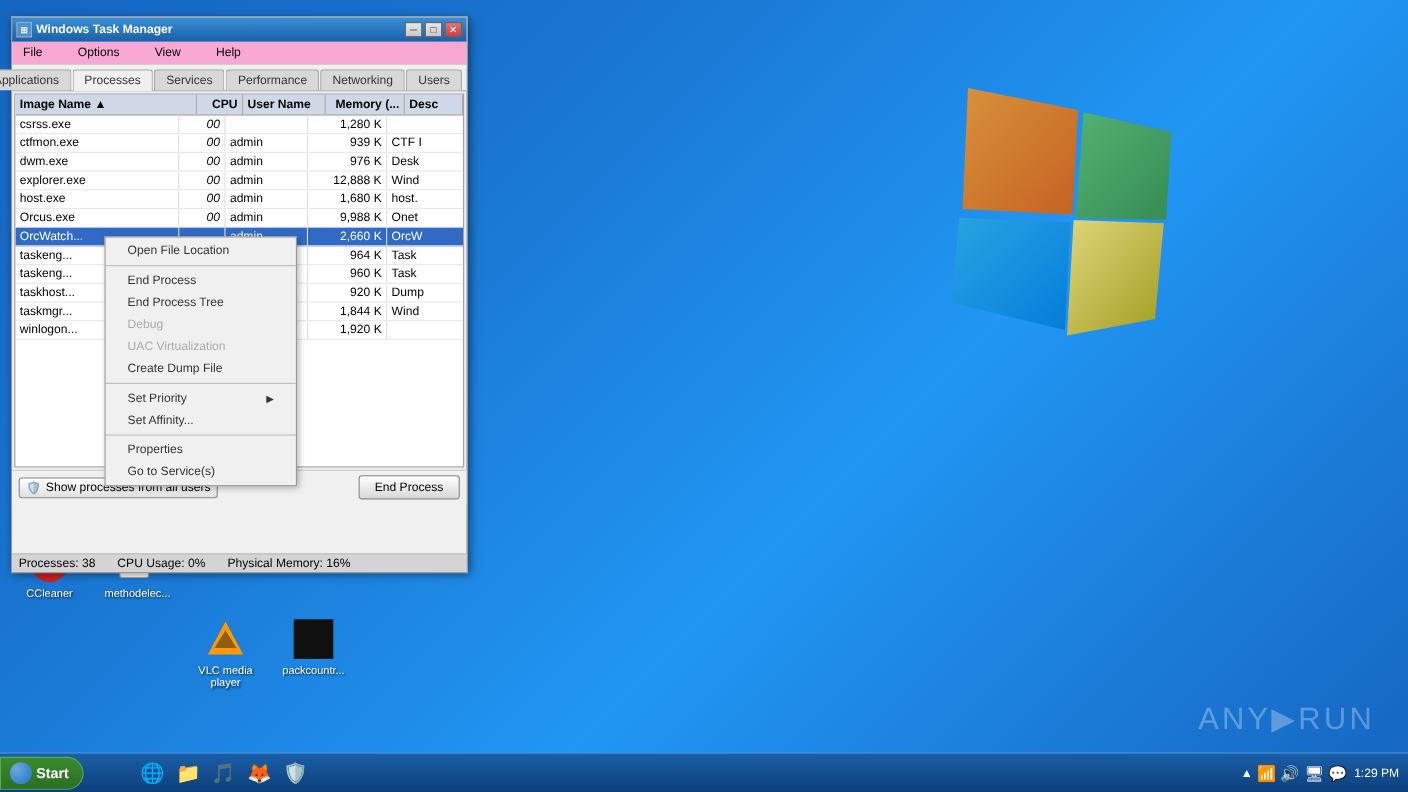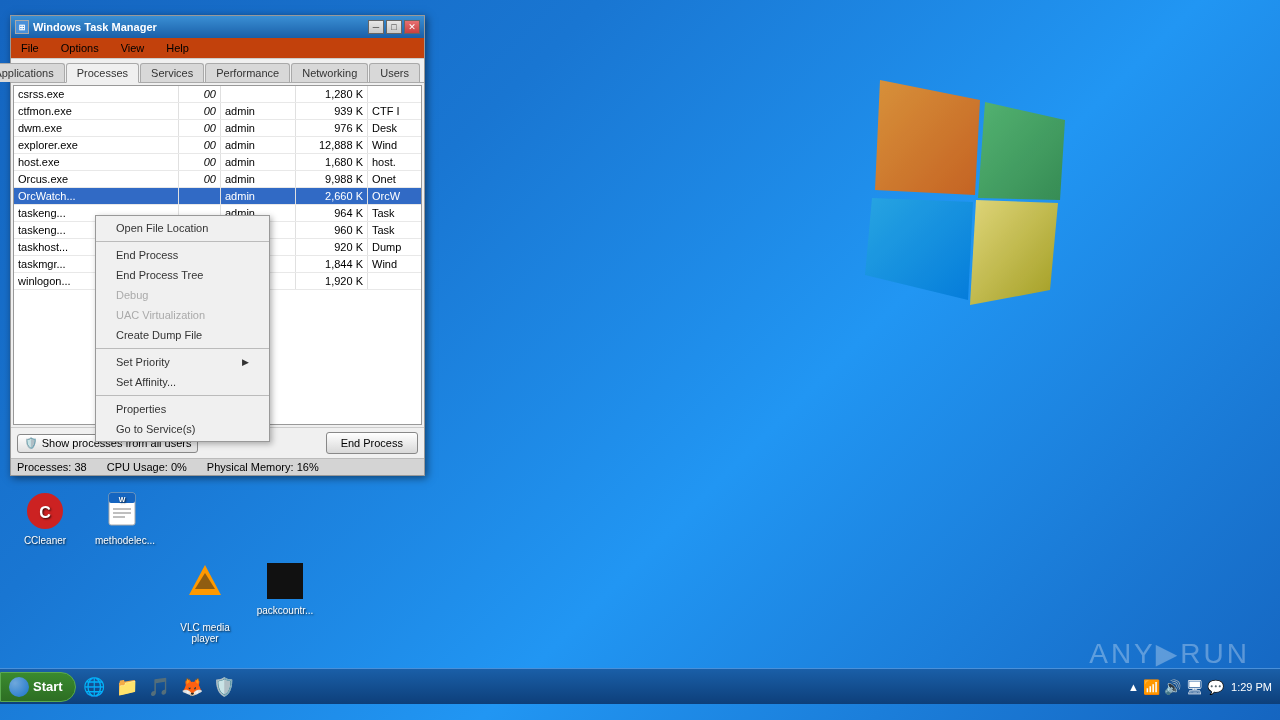--- a/index.html
+++ b/index.html
@@ -50,29 +50,30 @@
     }
     .desktop-icon .icon-label {
       font-size: 10px;
       text-align: center;
       word-break: break-word;
     }
 
     
     .taskbar {
       position: absolute;
-      bottom: 16px;
+      bottom: 0;
       left: 0;
       right: 0;
       height: 36px;
       background: linear-gradient(to bottom, #1a5fa8, #0d3f7a);
       display: flex;
       align-items: center;
       border-top: 1px solid #4a90d9;
       z-index: 100;
+      gap: 44px;
     }
     .start-btn {
       display: flex;
       align-items: center;
       background: linear-gradient(to bottom, #3a8a2e, #2d6e23);
       border-radius: 0 15px 15px 0;
       padding: 4px 12px 4px 8px;
       height: 30px;
       cursor: pointer;
       color: white;
@@ -181,25 +182,25 @@
       align-items: center;
       justify-content: center;
       cursor: pointer;
       font-size: 9px;
       color: #333;
     }
     .tm-btn.close-btn { background: linear-gradient(to bottom, #e87070, #c84040); color: white; }
 
     
     .tm-menubar {
-      background: #c2410c;
+      background: #f9a8d4;
       border-bottom: 1px solid #ccc;
       display: flex;
       padding: 2px 4px;
-      gap: 10px;
+      gap: 20px;
     }
     .tm-menu-item {
       padding: 2px 6px;
       cursor: pointer;
       font-size: 11px;
       border-radius: 2px;
     }
 
     
     .tm-tabs {
@@ -270,21 +271,21 @@
       font-size: 11px;
       border-bottom: 1px solid #e8e8e8;
       cursor: pointer;
     }
     .tm-row.selected { background: #316ac5; color: white; }
     .tm-cell {
       padding: 2px 4px;
       overflow: hidden;
       white-space: nowrap;
     }
-    .tm-cell.name { width: 165px; border-right: 1px solid #e0e0e0; }
+    .tm-cell.name { width: 149px; border-right: 1px solid #e0e0e0; }
     .tm-cell.cpu { width: 42px; text-align: right; border-right: 1px solid #e0e0e0; font-style: italic; }
     .tm-cell.user { width: 75px; border-right: 1px solid #e0e0e0; }
     .tm-cell.mem { width: 72px; text-align: right; border-right: 1px solid #e0e0e0; }
     .tm-cell.desc { flex: 1; }
 
     
     .tm-bottom {
       display: flex;
       align-items: center;
       justify-content: space-between;
@@ -313,20 +314,21 @@
     }
 
     
     .tm-statusbar {
       background: #d4d4d4;
       border-top: 1px solid #bbb;
       display: flex;
       padding: 2px 6px;
       font-size: 11px;
       gap: 20px;
+      margin-top: 45px;
     }
 
     
     .context-menu {
       position: absolute;
       top: 215px;
       left: 95px;
       width: 175px;
       background: #f0f0f0;
       border: 1px solid #999;
@@ -416,21 +418,21 @@
           <rect x="4" y="2" width="26" height="32" rx="2" fill="white" stroke="#aaa"></rect>
           <rect x="4" y="2" width="26" height="10" rx="2" fill="#1565c0"></rect>
           <text x="17" y="11" text-anchor="middle" fill="white" font-size="7" font-weight="bold">W</text>
           <line x1="8" y1="18" x2="26" y2="18" stroke="#aaa" stroke-width="1.5"></line>
           <line x1="8" y1="22" x2="26" y2="22" stroke="#aaa" stroke-width="1.5"></line>
           <line x1="8" y1="26" x2="20" y2="26" stroke="#aaa" stroke-width="1.5"></line>
         </svg>
       </div>
       <span class="icon-label">methodelec...</span>
     </div>
-    <div class="desktop-icon" style="margin-top:70px;gap:17px;">
+    <div class="desktop-icon" style="margin-top:70px;">
       <div class="icon-img">
         <svg width="40" height="40" viewBox="0 0 40 40">
           <polygon points="20,4 36,34 4,34" fill="#f90"></polygon>
           <polygon points="20,12 30,28 10,28" fill="#222" opacity="0.5"></polygon>
           <rect x="14" y="28" width="12" height="5" rx="2" fill="#f90"></rect>
         </svg>
       </div>
       <span class="icon-label">VLC media player</span>
     </div>
     <div class="desktop-icon" style="margin-top:70px;">
@@ -471,20 +473,27 @@
     <div class="tm-tabs">
       <div class="tm-tab">Applications</div>
       <div class="tm-tab active">Processes</div>
       <div class="tm-tab">Services</div>
       <div class="tm-tab">Performance</div>
       <div class="tm-tab">Networking</div>
       <div class="tm-tab">Users</div>
     </div>
 
     <div class="tm-content">
+      <div class="tm-table-header">
+        <div class="tm-col-header name">Image Name ▲</div>
+        <div class="tm-col-header cpu">CPU</div>
+        <div class="tm-col-header user">User Name</div>
+        <div class="tm-col-header mem">Memory (...</div>
+        <div class="tm-col-header desc">Desc</div>
+      </div>
       <div class="tm-table-body">
 
       <div class="tm-row">
       <div class="tm-cell name">csrss.exe</div>
       <div class="tm-cell cpu">00</div>
       <div class="tm-cell user"></div>
       <div class="tm-cell mem">1,280 K</div>
       <div class="tm-cell desc"></div>
     </div>
           <div class="tm-row">

